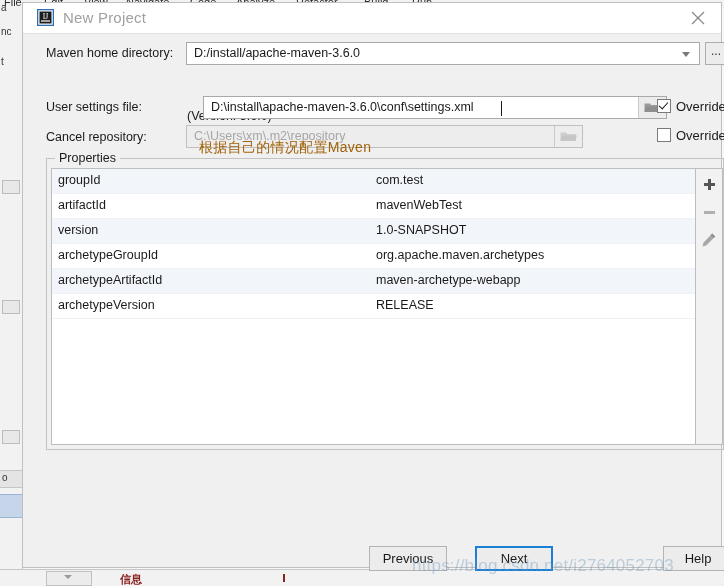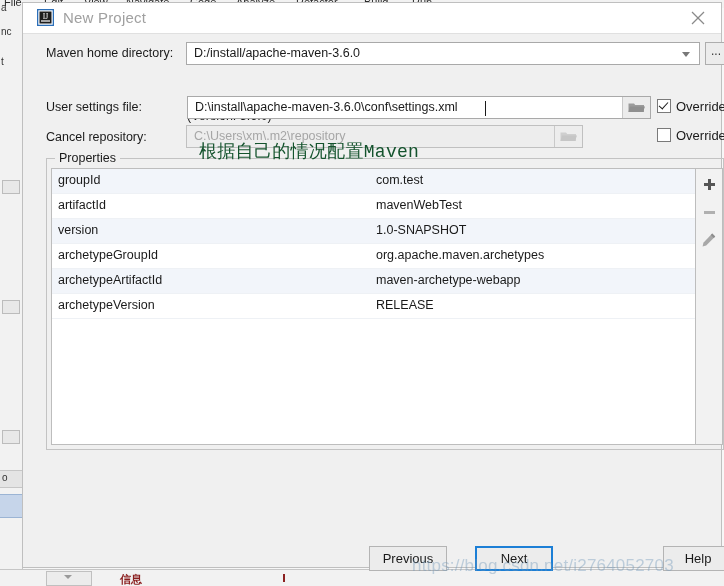--- a/index.html
+++ b/index.html
@@ -189,22 +189,22 @@
     left: 3px; top: 0px;
     width: 4px; height: 8px;
     border: solid #1a1a1a;
     border-width: 0 1.6px 1.6px 0;
     transform: rotate(42deg);
   }
 
   
   .annotation {
     position: absolute; left: 199px; top: 139px;
-    font-size: 18px; color: #14532d;
-    font-family: Liberation Mono, monospace;
+    font-size: 14px; color: #a16207;
+    font-family: Liberation Sans, sans-serif;
     white-space: nowrap;
     letter-spacing: 0.3px;
   }
 
   
   .group {
     position: absolute;
     left: 23px; top: 155px;
     width: 678px; height: 292px;
     border: 1px solid #c3c3c3;
@@ -360,21 +360,21 @@
       <span class="combo-value">D:/install/apache-maven-3.6.0</span>
       <span class="combo-caret"></span>
     </div>
 
     <div class="ellipsis-btn">...</div>
 
     <span class="version-note">(Version: 3.6.0)</span>
 
     <span class="form-label" style="left:23px; top:97px;">User settings file:</span>
 
-    <div class="textfield" style="left:164px; top:93px; width:464px;">
+    <div class="textfield" style="left:180px; top:93px; width:464px;">
       <span class="tf-value">D:\install\apache-maven-3.6.0\conf\settings.xml</span>
       <span class="tf-caret" style="left:297px;"></span>
       <div class="folder-btn">
         <svg width="18" height="14" viewBox="0 0 18 14" style="position:absolute;left:5px;top:4px;">
           <path d="M0.5 2.5 L6 2.5 L7.2 4 L16 4 L16 11 L0.5 11 Z" fill="#9b9b9b"></path>
           <path d="M2 5.6 L17 5.6 L15 11 L0.5 11 Z" fill="#8f8f8f"></path>
         </svg>
       </div>
     </div>
 

